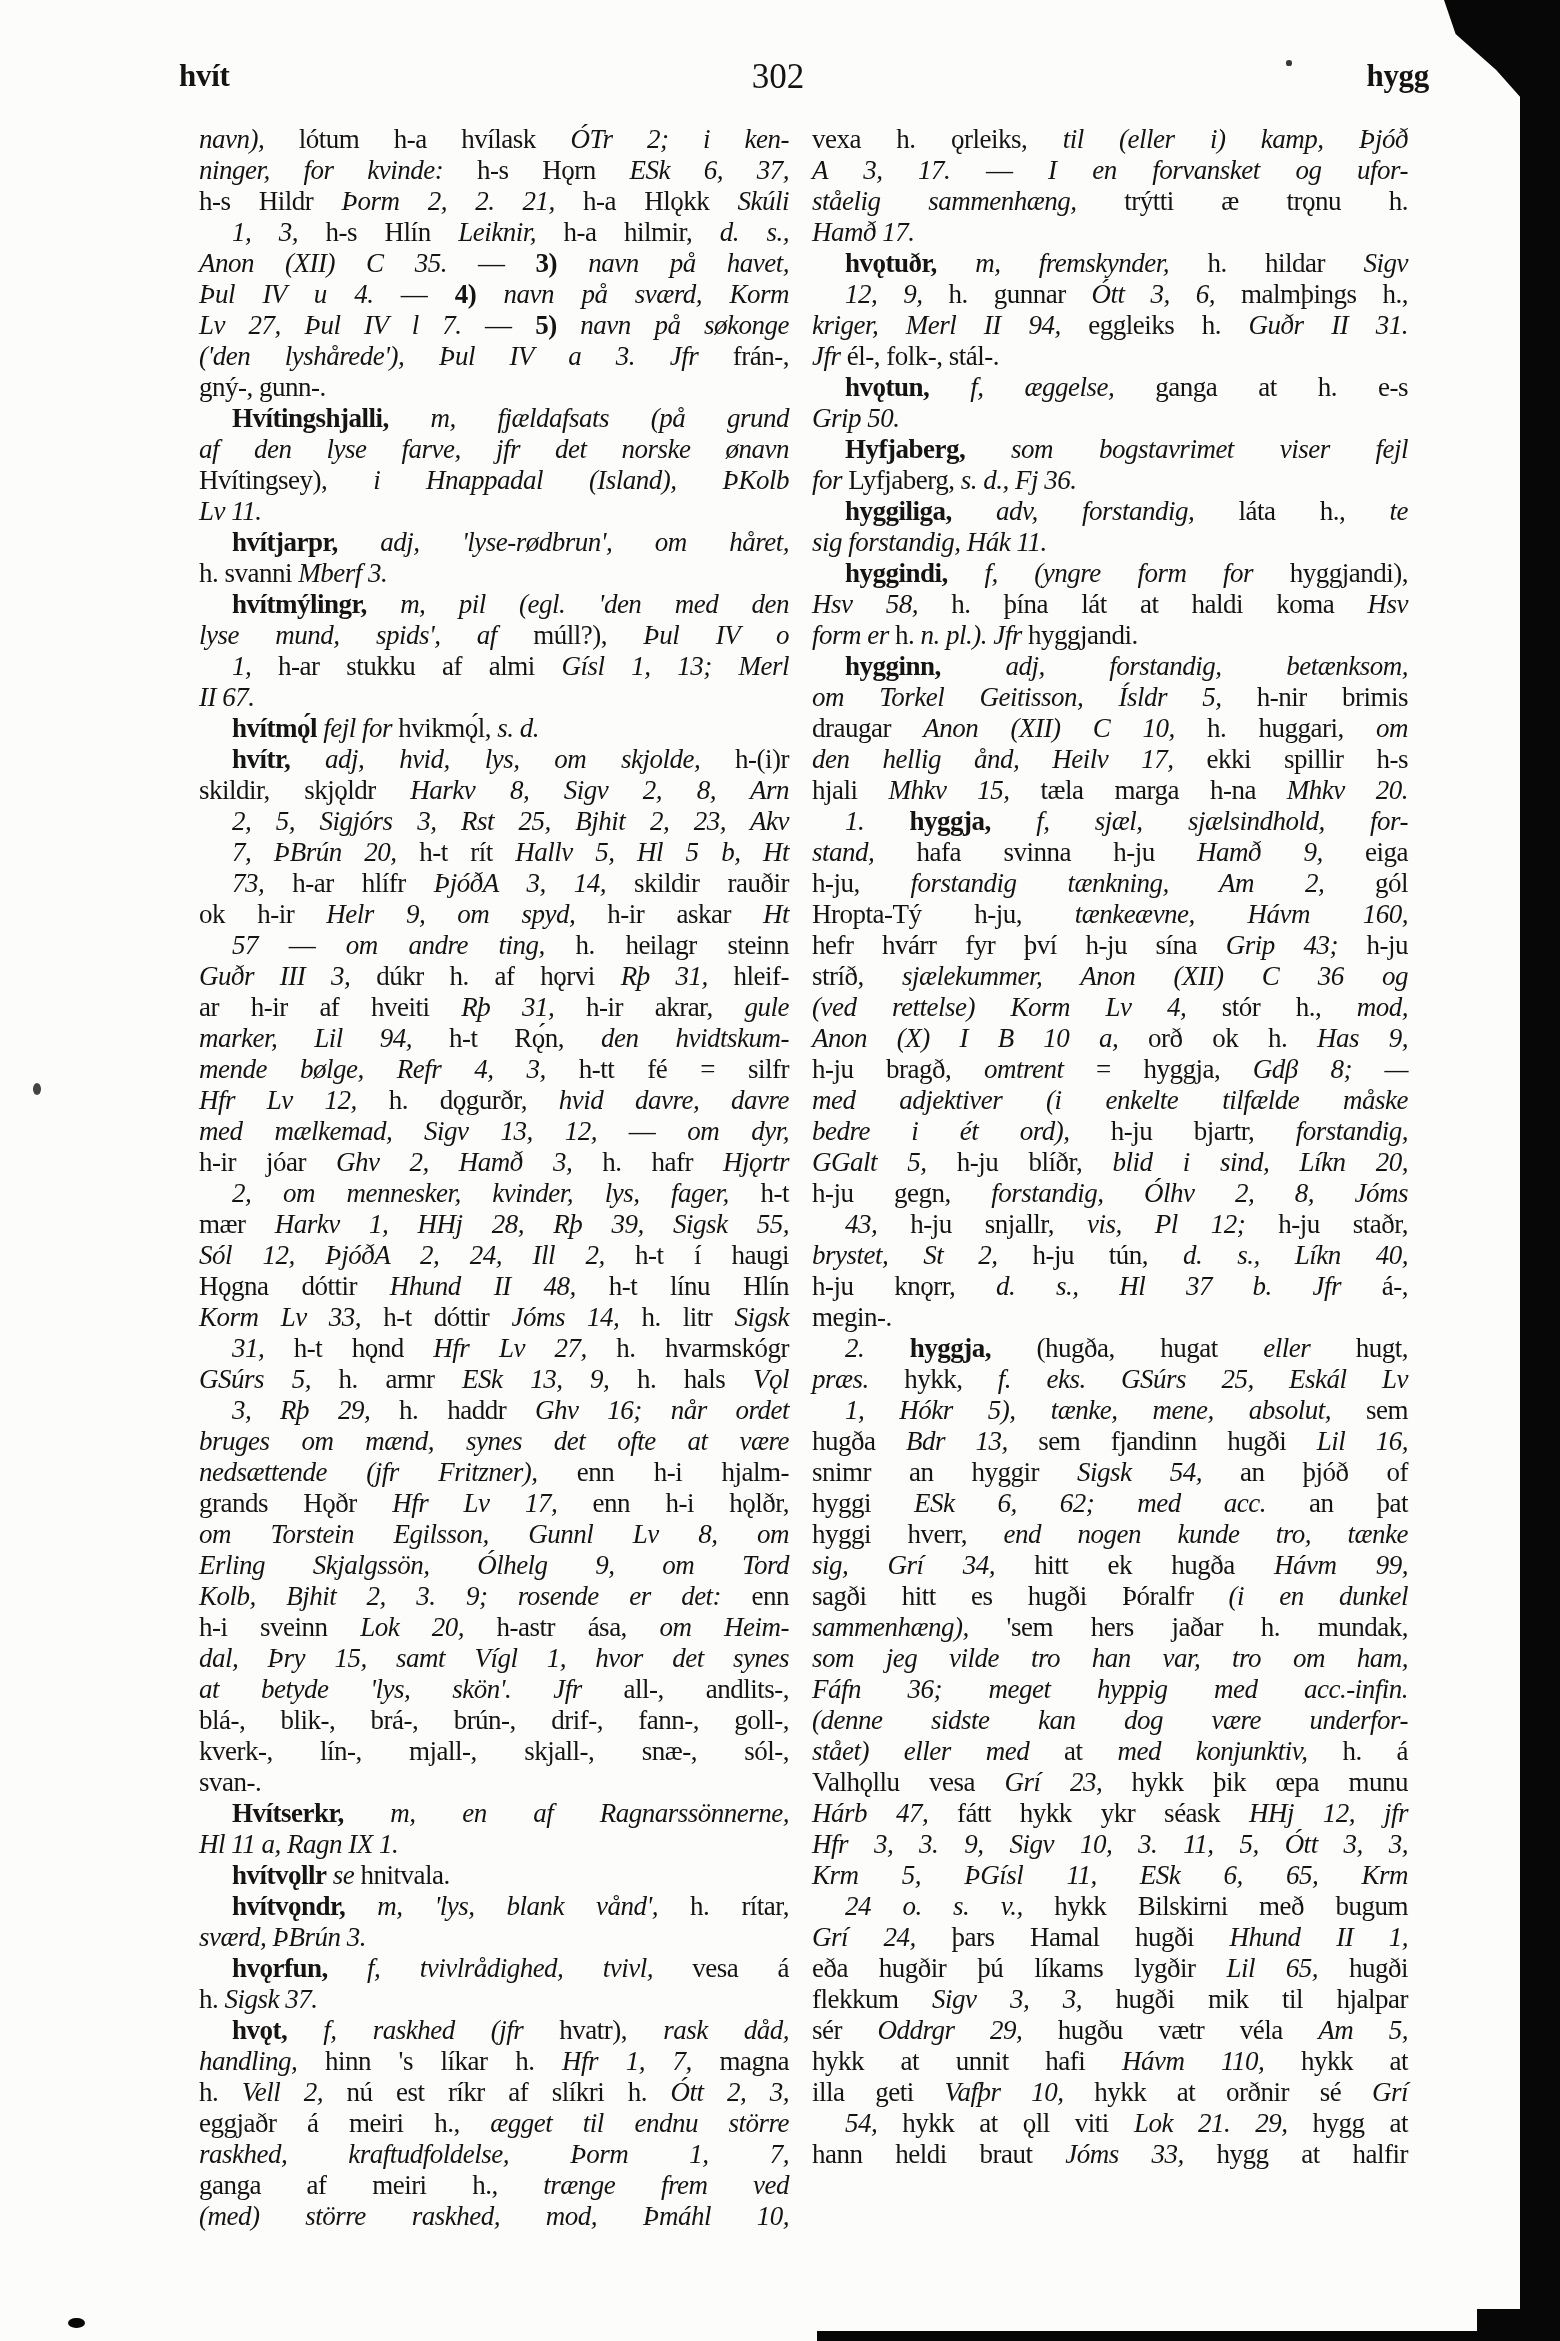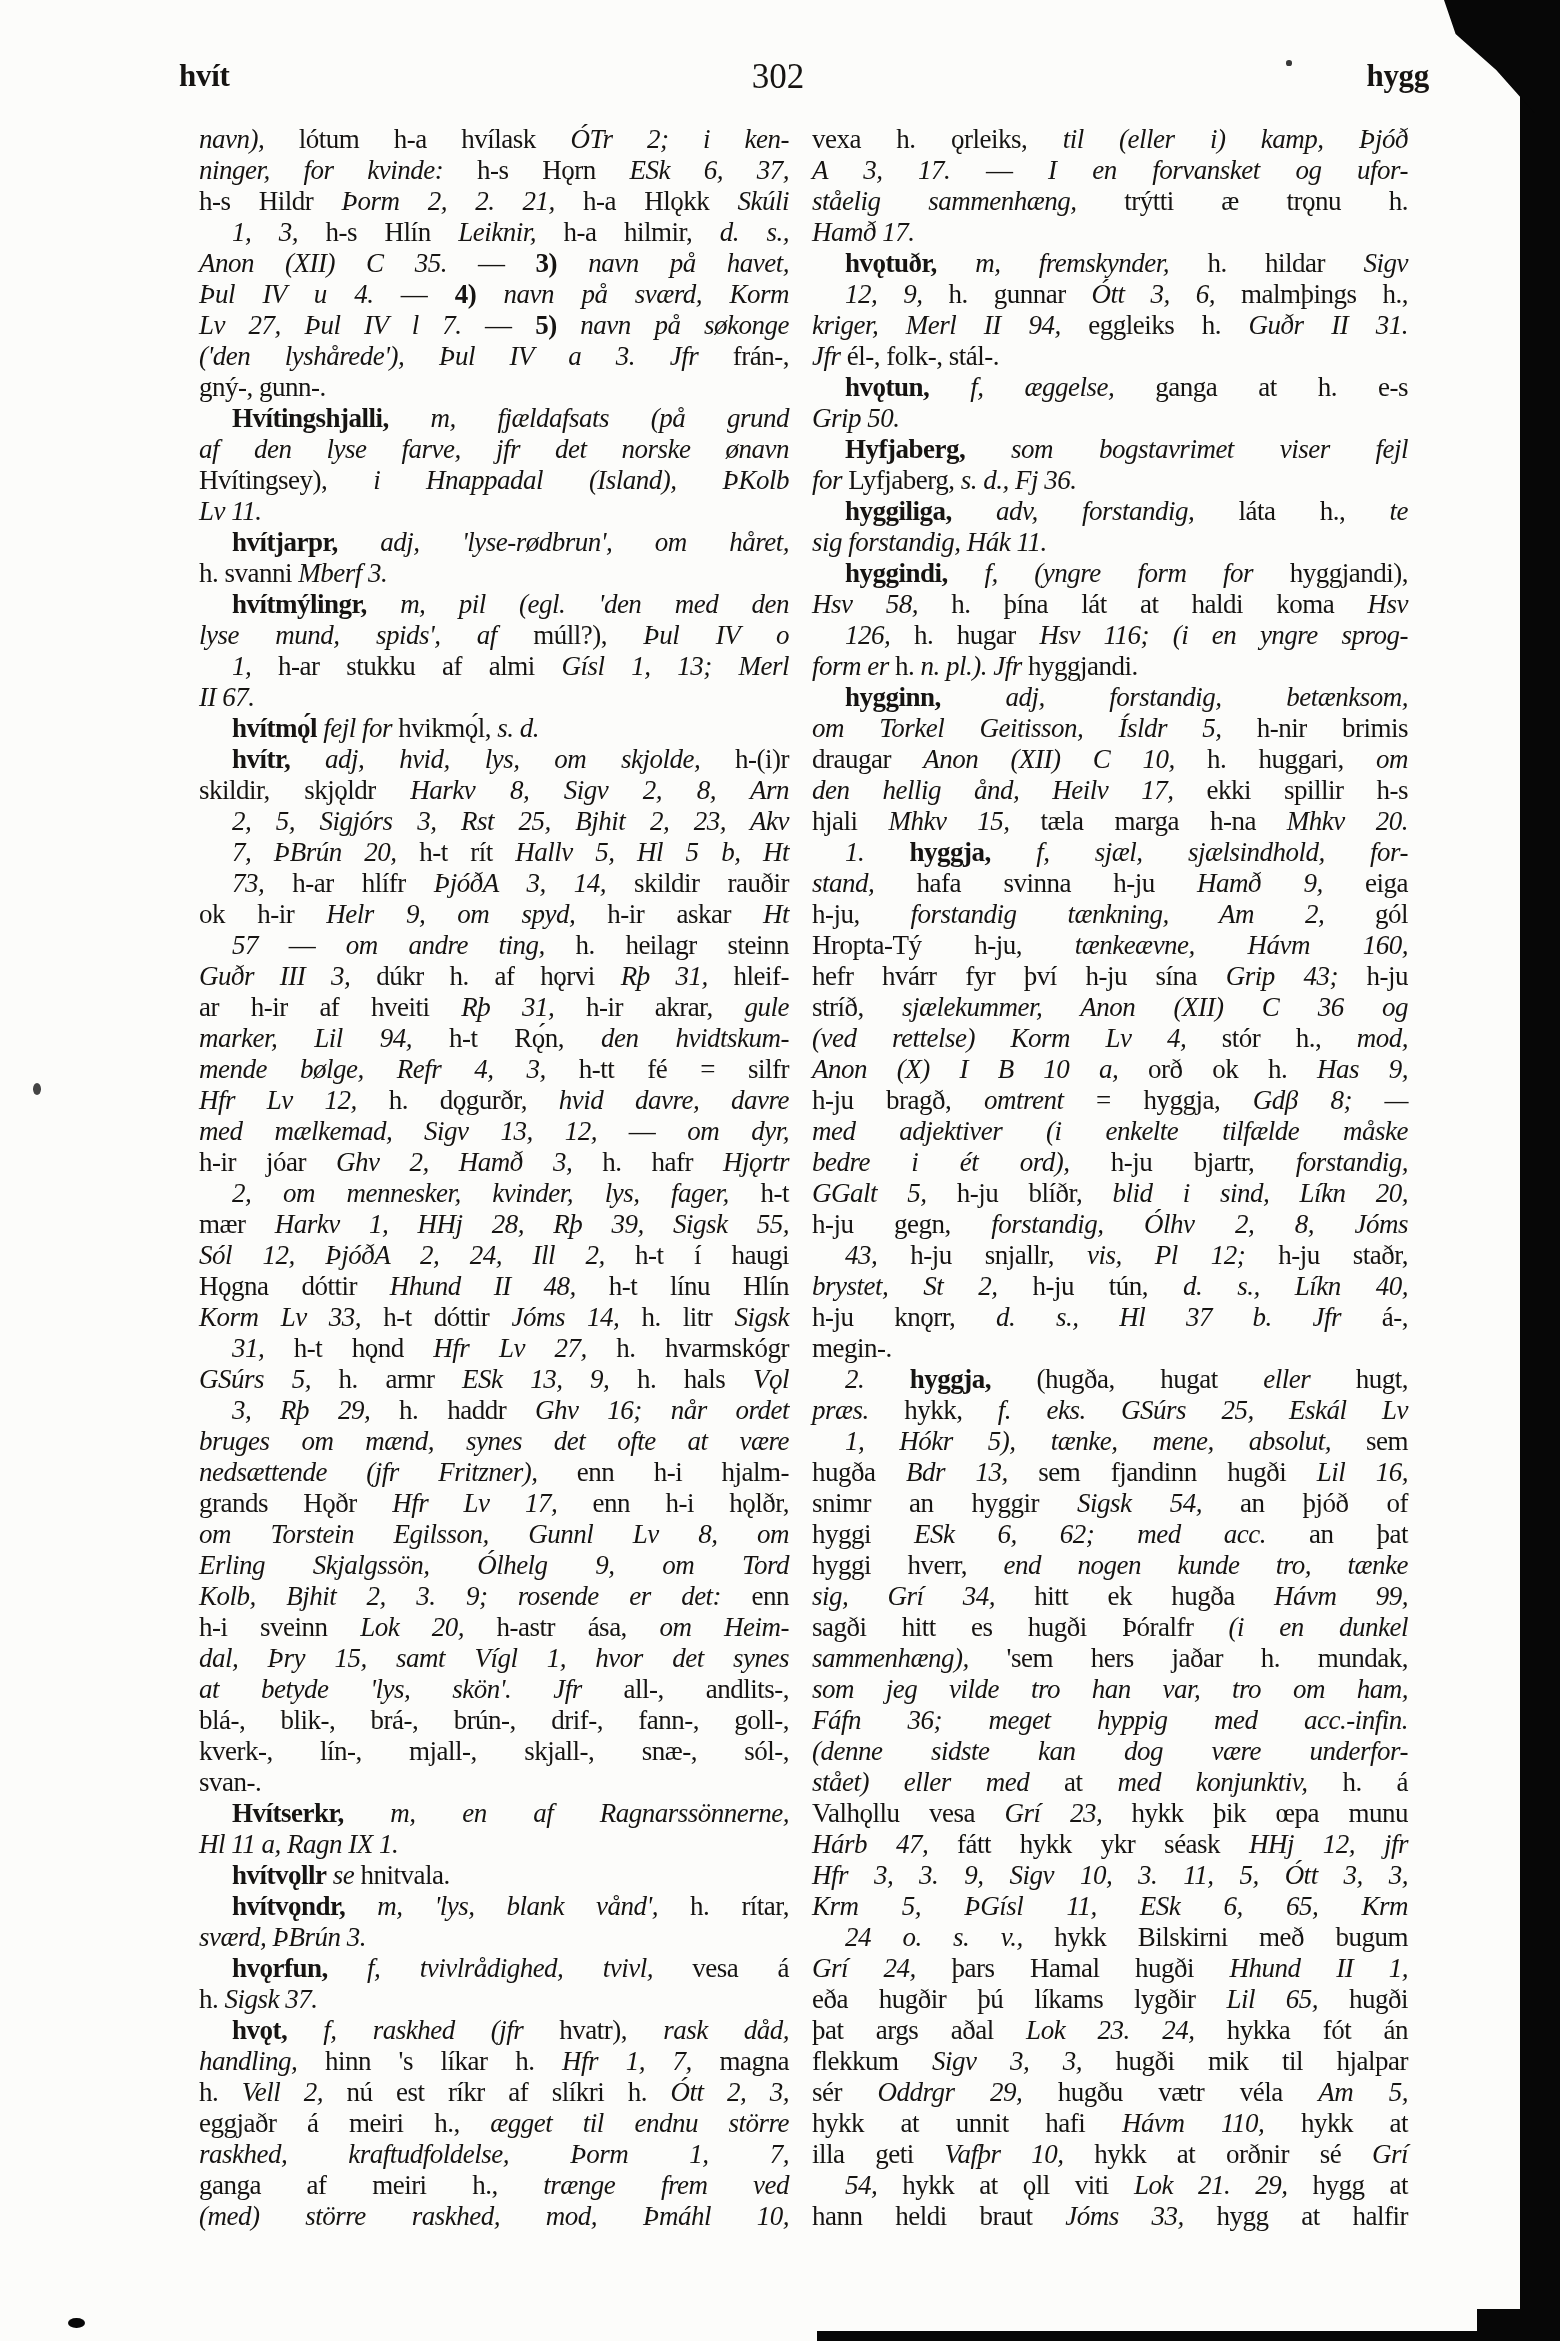--- a/index.html
+++ b/index.html
@@ -133,21 +133,20 @@
       <div class="ln"><span class="it">kriger, Merl II 94,</span><span> eggleiks h. </span><span class="it">Guðr II 31.</span></div>
       <div class="ln nj"><span class="it">Jfr</span><span> él-, folk-, stál-.</span></div>
       <div class="ln in"><span class="bd">hvǫtun,</span><span> </span><span class="it">f, æggelse,</span><span> ganga at h. e-s</span></div>
       <div class="ln nj"><span class="it">Grip 50.</span></div>
       <div class="ln in"><span class="bd">Hyfjaberg,</span><span> </span><span class="it">som bogstavrimet viser fejl</span></div>
       <div class="ln nj"><span class="it">for</span><span> Lyfjaberg, </span><span class="it">s. d., Fj 36.</span></div>
       <div class="ln in"><span class="bd">hyggiliga,</span><span> </span><span class="it">adv, forstandig,</span><span> láta h., </span><span class="it">te</span></div>
       <div class="ln nj"><span class="it">sig forstandig, Hák 11.</span></div>
       <div class="ln in"><span class="bd">hyggindi,</span><span> </span><span class="it">f, (yngre form for</span><span> hyggjandi),</span></div>
       <div class="ln"><span class="it">Hsv 58,</span><span> h. þína lát at haldi koma </span><span class="it">Hsv</span></div>
-      <div class="ln in"><span class="it">126,</span><span> h. hugar </span><span class="it">Hsv 116; (i en yngre sprog-</span></div>
       <div class="ln nj"><span class="it">form er</span><span> h. </span><span class="it">n. pl.).</span><span> </span><span class="it">Jfr</span><span> hyggjandi.</span></div>
       <div class="ln in"><span class="bd">hygginn,</span><span> </span><span class="it">adj, forstandig, betænksom,</span></div>
       <div class="ln"><span class="it">om Torkel Geitisson, Ísldr 5,</span><span> h-nir brimis</span></div>
       <div class="ln"><span>draugar </span><span class="it">Anon (XII) C 10,</span><span> h. huggari, </span><span class="it">om</span></div>
       <div class="ln"><span class="it">den hellig ånd, Heilv 17,</span><span> ekki spillir h-s</span></div>
       <div class="ln"><span>hjali </span><span class="it">Mhkv 15,</span><span> tæla marga h-na </span><span class="it">Mhkv 20.</span></div>
       <div class="ln in"><span class="it">1.</span><span> </span><span class="bd">hyggja,</span><span> </span><span class="it">f, sjæl, sjælsindhold, for-</span></div>
       <div class="ln"><span class="it">stand,</span><span> hafa svinna h-ju </span><span class="it">Hamð 9,</span><span> eiga</span></div>
       <div class="ln"><span>h-ju, </span><span class="it">forstandig tænkning, Am 2,</span><span> gól</span></div>
       <div class="ln"><span>Hropta-Tý h-ju, </span><span class="it">tænkeævne, Hávm 160,</span></div>
@@ -178,21 +177,20 @@
       <div class="ln"><span class="it">Fáfn 36;</span><span> </span><span class="it">meget hyppig med acc.-infin.</span></div>
       <div class="ln"><span class="it">(denne sidste kan dog være underfor-</span></div>
       <div class="ln"><span class="it">stået) eller med</span><span> at </span><span class="it">med konjunktiv,</span><span> h. á</span></div>
       <div class="ln"><span>Valhǫllu vesa </span><span class="it">Grí 23,</span><span> hykk þik œpa munu</span></div>
       <div class="ln"><span class="it">Hárb 47,</span><span> fátt hykk ykr séask </span><span class="it">HHj 12,</span><span> </span><span class="it">jfr</span></div>
       <div class="ln"><span class="it">Hfr 3, 3. 9, Sigv 10, 3. 11, 5, Ótt 3, 3,</span></div>
       <div class="ln"><span class="it">Krm 5, ÞGísl 11, ESk 6, 65, Krm</span></div>
       <div class="ln in"><span class="it">24 o. s. v.,</span><span> hykk Bilskirni með bugum</span></div>
       <div class="ln"><span class="it">Grí 24,</span><span> þars Hamal hugði </span><span class="it">Hhund II 1,</span></div>
       <div class="ln"><span>eða hugðir þú líkams lygðir </span><span class="it">Lil 65,</span><span> hugði</span></div>
-      <div class="ln"><span>þat args aðal </span><span class="it">Lok 23. 24,</span><span> hykka fót án</span></div>
       <div class="ln"><span>flekkum </span><span class="it">Sigv 3, 3,</span><span> hugði mik til hjalpar</span></div>
       <div class="ln"><span>sér </span><span class="it">Oddrgr 29,</span><span> hugðu vætr véla </span><span class="it">Am 5,</span></div>
       <div class="ln"><span>hykk at unnit hafi </span><span class="it">Hávm 110,</span><span> hykk at</span></div>
       <div class="ln"><span>illa geti </span><span class="it">Vafþr 10,</span><span> hykk at orðnir sé </span><span class="it">Grí</span></div>
       <div class="ln in"><span class="it">54,</span><span> hykk at ǫll viti </span><span class="it">Lok 21. 29,</span><span> hygg at</span></div>
       <div class="ln"><span>hann heldi braut </span><span class="it">Jóms 33,</span><span> hygg at halfir</span></div>
     </div>
 
   <div class="art bar-right"></div>
   <div class="art blob-topright"></div>

